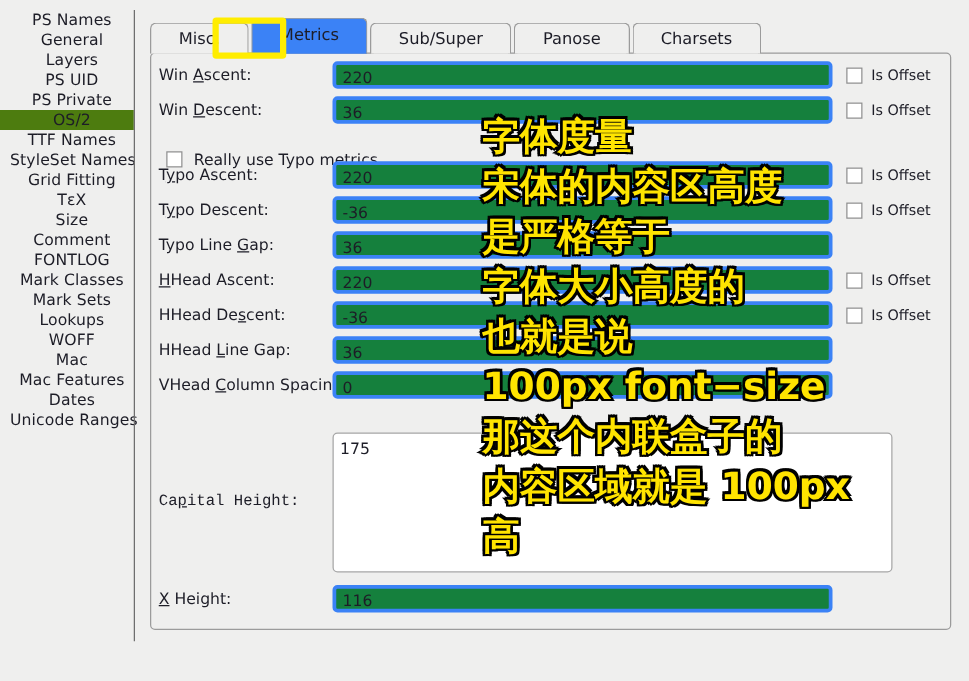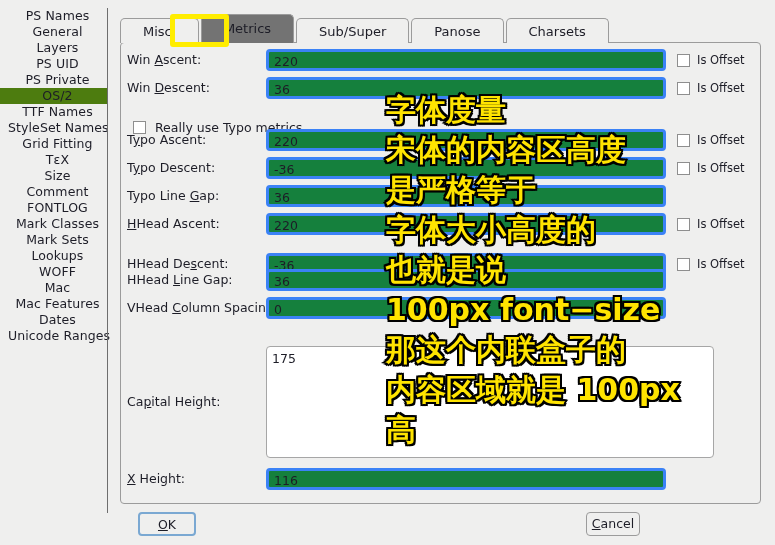--- a/index.html
+++ b/index.html
@@ -72,21 +72,21 @@
     font-size: 13px;
     color: #1d1d27;
     background: #efefee;
     border: 1px solid #9b9b9b;
     border-bottom: none;
     border-radius: 5px 5px 0 0;
     white-space: nowrap;
     box-sizing: border-box;
   }
   .tab.active {
-    background: #737373;
+    background: #3b82f6;
     height: 29px;
     line-height: 27px;
     position: relative;
     z-index: 3;
   }
   #tab-highlight {
     position: absolute;
     left: 170px;
     top: 14px;
     width: 59px;
@@ -185,21 +185,21 @@
   }
 
   
   #caprow {
     position: absolute;
     left: 0;
     top: 303px;
     width: 641px;
     height: 112px;
   }
-  #caprow .lbl { top: 48px; }
+  #caprow .lbl { top: 48px; font-family: Liberation Mono, monospace; }
   #cap-area {
     position: absolute;
     left: 145px;
     top: 0;
     width: 448px;
     height: 112px;
     background: #ffffff;
     border: 1px solid #a6a6a6;
     border-radius: 4px;
     box-sizing: border-box;
@@ -355,21 +355,21 @@
         <div class="fld">36</div>
       </div>
       <div class="row" style="top: 170px;">
         <span class="lbl"><u>H</u>Head Ascent:</span>
         <div class="fld">220</div>
         <div class="offset">
           <span class="cbox"></span>
           <span class="offset-lbl">Is Offset</span>
         </div>
       </div>
-      <div class="row" style="top: 210px;">
+      <div class="row" style="top: 198px;">
         <span class="lbl">HHead De<u>s</u>cent:</span>
         <div class="fld">-36</div>
         <div class="offset">
           <span class="cbox"></span>
           <span class="offset-lbl">Is Offset</span>
         </div>
       </div>
       <div class="row" style="top: 226px;">
         <span class="lbl">HHead <u>L</u>ine Gap:</span>
         <div class="fld">36</div>
@@ -377,24 +377,20 @@
       <div class="row" style="top: 254px;">
         <span class="lbl">VHead <u>C</u>olumn Spacing:</span>
         <div class="fld">0</div>
       </div>
       <div class="row" style="top: 425px;">
         <span class="lbl"><u>X</u> Height:</span>
         <div class="fld">116</div>
       </div>
     </div>
 
-  <div id="btnbar">
-    <div class="btn" id="ok-button"><u>O</u>K</div>
-    <div class="btn" id="cancel-button"><u>C</u>ancel</div>
-  </div>
 
   <div id="annotation" style="color: rgb(255, 228, 0);">
       <span class="aline">字体度量</span>
       <span class="aline">宋体的内容区高度</span>
       <span class="aline">是严格等于</span>
       <span class="aline">字体大小高度的</span>
       <span class="aline">也就是说</span>
       <span class="aline">100px font−size</span>
       <span class="aline">那这个内联盒子的</span>
       <span class="aline">内容区域就是 100px</span>

